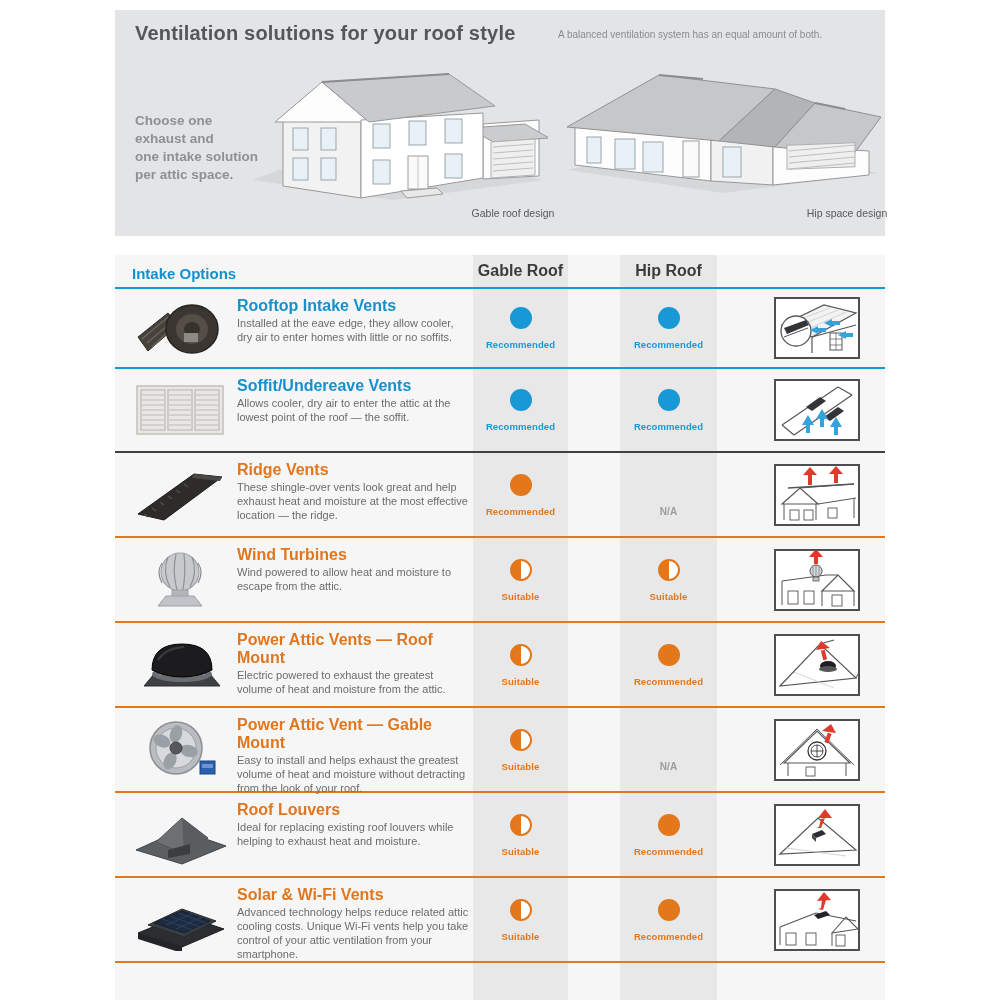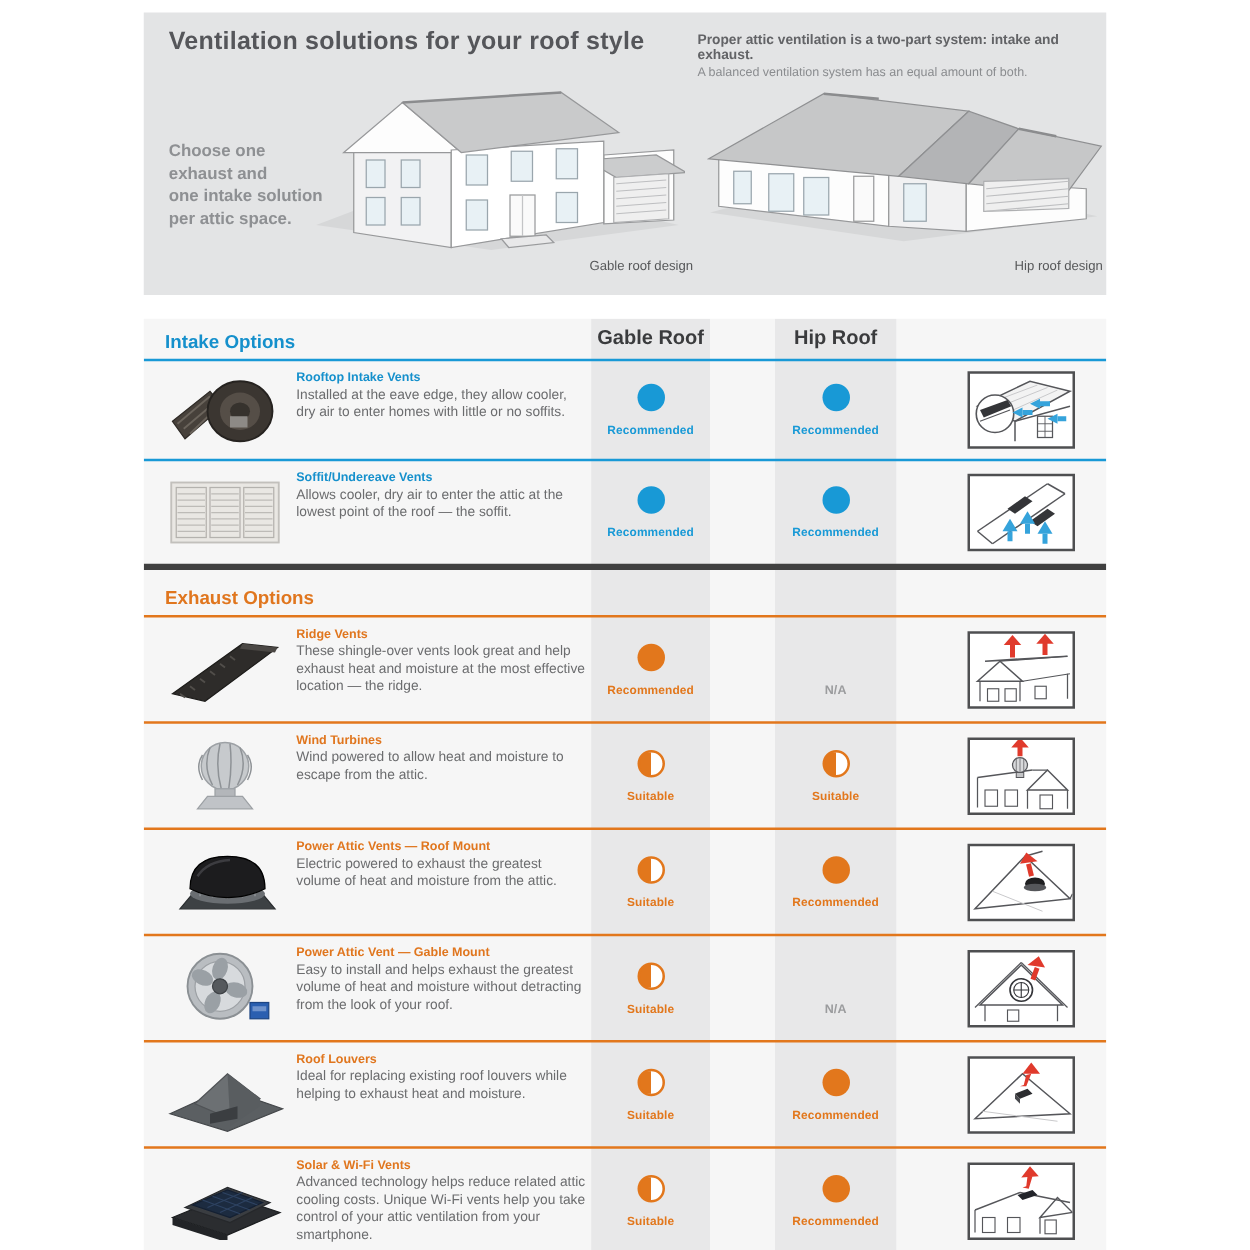--- a/index.html
+++ b/index.html
@@ -35,27 +35,27 @@
   .sec{position:absolute;left:17px;bottom:5px;font-size:15px;font-weight:bold;}
   .sec.blue{color:#1590cc;}
   .sec.orange{color:#e0761e;}
   .colh{position:absolute;bottom:7px;text-align:center;font-size:16px;font-weight:bold;color:#3a3b3d;}
   .colh1{left:358px;width:95px;}
   .colh2{left:505px;width:97px;}
 
   .trow{position:relative;border-bottom:2px solid transparent;}
   .trow.blue{border-bottom-color:var(--blue);}
   .trow.orange{border-bottom-color:var(--orange);}
-  .trow.soft{border-bottom:5px solid #404040;}
+  .trow.soft{border-bottom:2px solid #404040;}
   .r78{height:78px;} .r82{height:82px;} .r83{height:83px;}
 
   .pimg{position:absolute;left:14px;top:50%;transform:translateY(-50%);width:102px;height:66px;
         display:flex;align-items:center;justify-content:center;}
   .rtext{position:absolute;left:122px;top:8px;width:232px;}
-  .rname{font-size:10px;font-weight:bold;margin-bottom:2px;}
+  .rname{font-size:16px;font-weight:bold;margin-bottom:2px;}
   .trow.blue-acc .rname{color:#1590cc;}
   .trow.orange-acc .rname{color:#e0761e;}
   .rdesc{font-size:11px;color:var(--desc);line-height:1.27;}
 
   .cell{position:absolute;top:0;bottom:0;display:flex;flex-direction:column;align-items:center;justify-content:center;}
   .cell1{left:358px;width:95px;}
   .cell2{left:505px;width:97px;}
   .dotbox{height:24px;display:flex;align-items:center;justify-content:center;margin-bottom:9px;}
   .dot{width:22px;height:22px;border-radius:50%;box-sizing:border-box;}
   .dot.recommended.blue-acc{background:var(--blue);}
@@ -72,21 +72,20 @@
   .illus svg{display:block;}
 </style>
 </head>
 <body>
 
 <div class="page">
 
   <div class="hero">
     <div class="hero-title">Ventilation solutions for your roof style</div>
     <div class="hero-note">
-      <div class="hero-note-bold">Proper attic ventilation is a two-part system: intake and exhaust.</div>
       <div class="hero-note-sub">A balanced ventilation system has an equal amount of both.</div>
     </div>
     <div class="hero-choose">Choose one
 exhaust and
 one intake solution
 per attic space.</div>
 
     <svg class="house house-gable" width="305" height="150" viewBox="0 0 305 150">
       <polygon points="10,122 150,142 300,122 215,103 60,103" fill="#d6d7d8"></polygon>
 
@@ -150,21 +149,21 @@
       <rect x="224" y="88" width="68" height="24" fill="#efefef" stroke="#aeafb1" stroke-width="1" transform="skewY(-2)"></rect>
       <g stroke="#bdbec0" stroke-width="1">
         <line x1="226" y1="86" x2="292" y2="80"></line>
           <line x1="226" y1="92" x2="292" y2="86"></line>
         <line x1="226" y1="98" x2="292" y2="92"></line>
           <line x1="226" y1="104" x2="292" y2="98"></line>
       </g>
     </svg>
 
     <div class="hero-cap cap-gable">Gable roof design</div>
-    <div class="hero-cap cap-hip">Hip roof design</div>
+    <div class="hero-cap cap-hip">Hip space design</div>
   </div>
 
   <div class="tableWrap">
     <div class="band band1"></div>
     <div class="band band2"></div>
 
     <div class="thead">
       <div class="sec blue">Intake Options</div>
       <div class="colh colh1">Gable Roof</div>
       <div class="colh colh2">Hip Roof</div>
@@ -293,23 +292,20 @@
               <polygon points="26,44 38,44 32,34"></polygon>
             <rect x="44" y="38" width="4" height="8"></rect>
               <polygon points="40,38 52,38 46,28"></polygon>
             <rect x="58" y="46" width="4" height="8"></rect>
               <polygon points="54,46 66,46 60,36"></polygon>
           </g>
         </svg>
       </div>
     </div>
 
-    <div class="thead exhaust">
-      <div class="sec orange">Exhaust Options</div>
-    </div>
 
     <div class="trow r83 orange orange-acc">
       <div class="pimg">
         <svg width="96" height="62" viewBox="0 0 96 62">
           <polygon points="6,50 62,10 90,13 32,56" fill="#2e2c2a" stroke="#1d1c1a" stroke-width="1"></polygon>
           <polygon points="62,10 90,13 88,17 60,14" fill="#4a4744"></polygon>
           <g stroke="#514e4a" stroke-width="1.5">
             <line x1="12" y1="50" x2="16" y2="53"></line>
               <line x1="20" y1="44" x2="24" y2="47"></line>
               <line x1="28" y1="38" x2="32" y2="41"></line>

